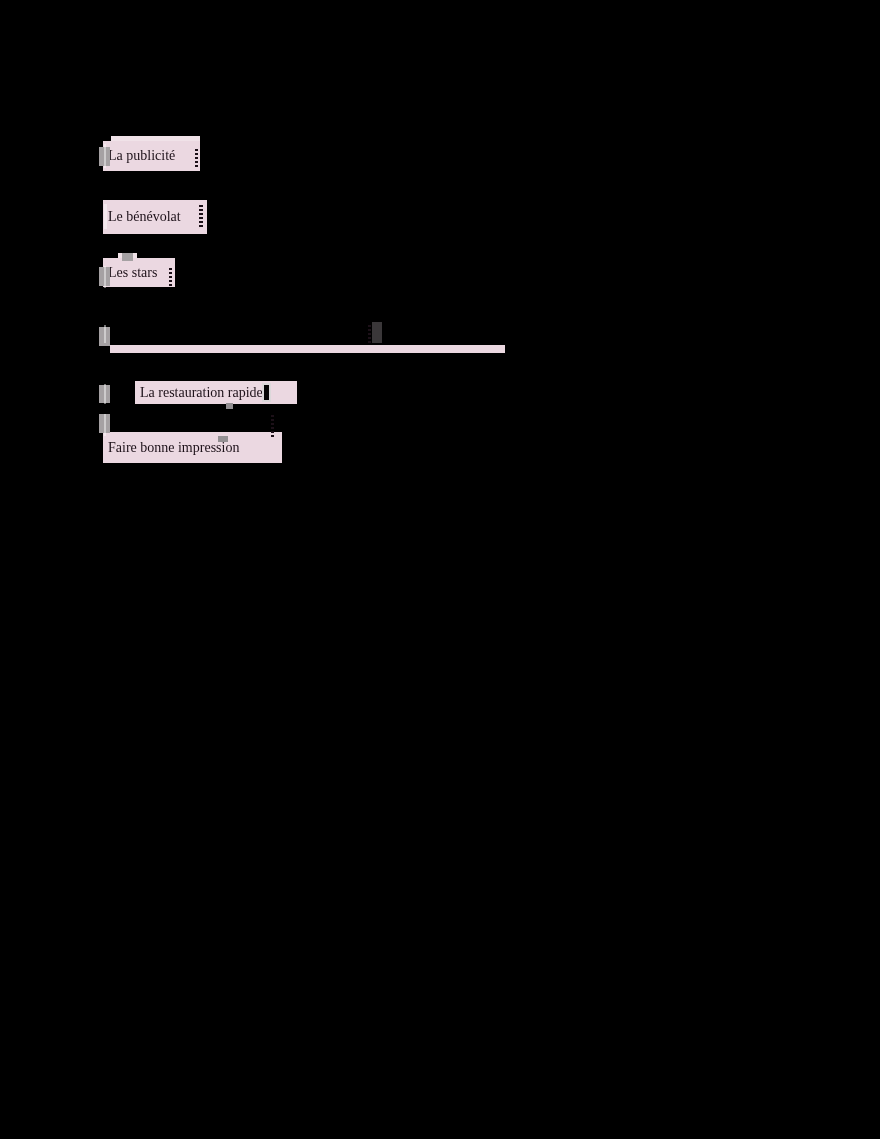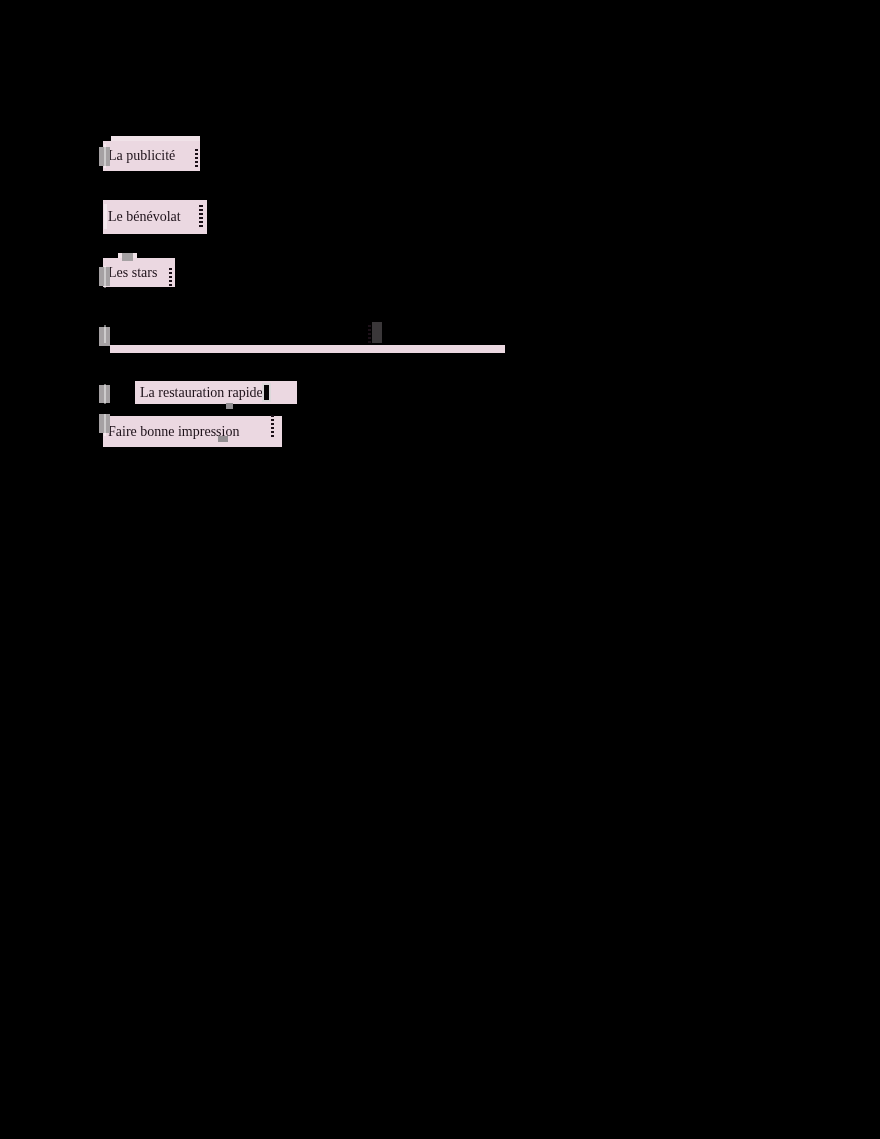--- a/index.html
+++ b/index.html
@@ -106,21 +106,21 @@
   <div class="darkblock" style="left:372px;top:322px;width:10px;height:21px;"></div>
 
   <div class="field" style="left:103px;top:381px;width:162px;height:23px;margin-left:32px;">
     <span class="label">La restauration rapide</span>
   </div>
   <div class="handle" style="left:99px;top:385px;width:11px;height:18px;"></div>
   <div class="notch" style="left:104px;top:384px;height:20px;"></div>
   <div class="emptybox" style="left:262px;top:383px;width:9px;height:19px;"></div>
   <div class="graymark" style="left:226px;top:403px;width:7px;height:6px;"></div>
 
-  <div class="field" style="left:103px;top:416px;width:179px;height:31px;">
+  <div class="field" style="left:103px;top:432px;width:179px;height:31px;">
     <span class="label">Faire bonne impression</span>
   </div>
   <div class="handle" style="left:99px;top:414px;width:11px;height:19px;"></div>
   <div class="notch" style="left:104px;top:414px;height:22px;"></div>
   <div class="caret" style="left:271px;top:415px;height:22px;"></div>
   <div class="graymark" style="left:218px;top:436px;width:10px;height:6px;"></div>
 
 </div>
 
 </body></html>

